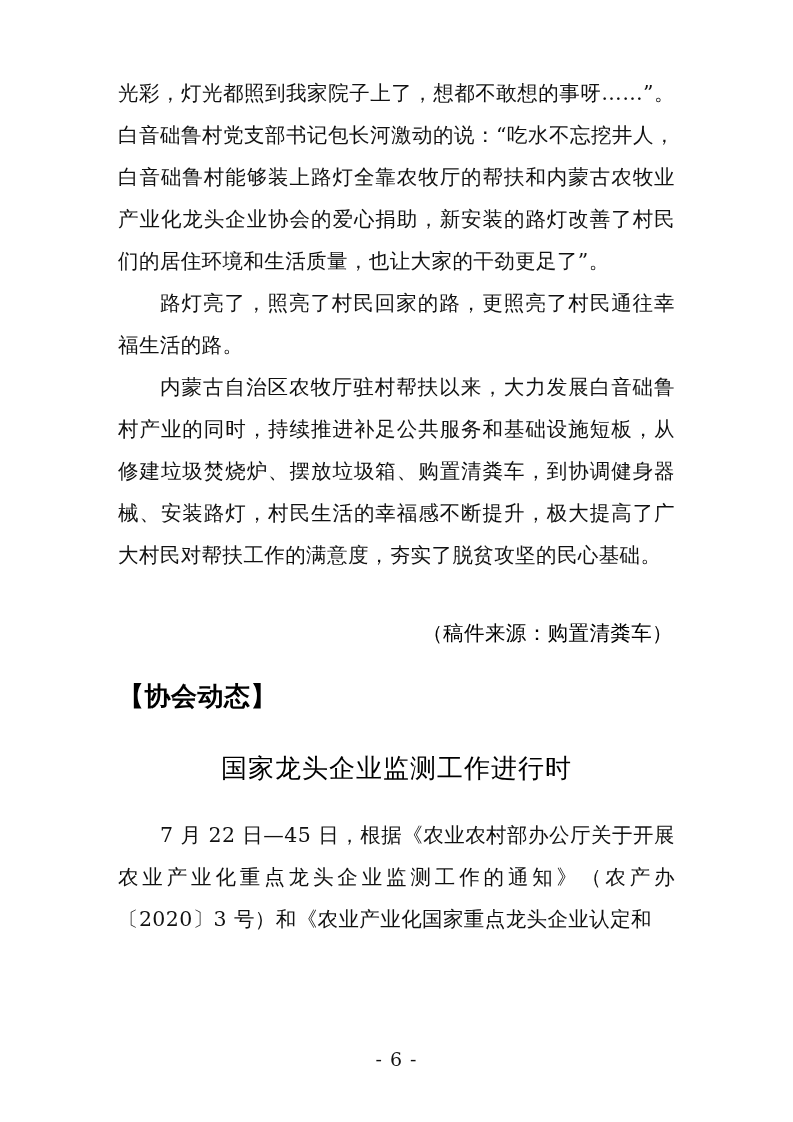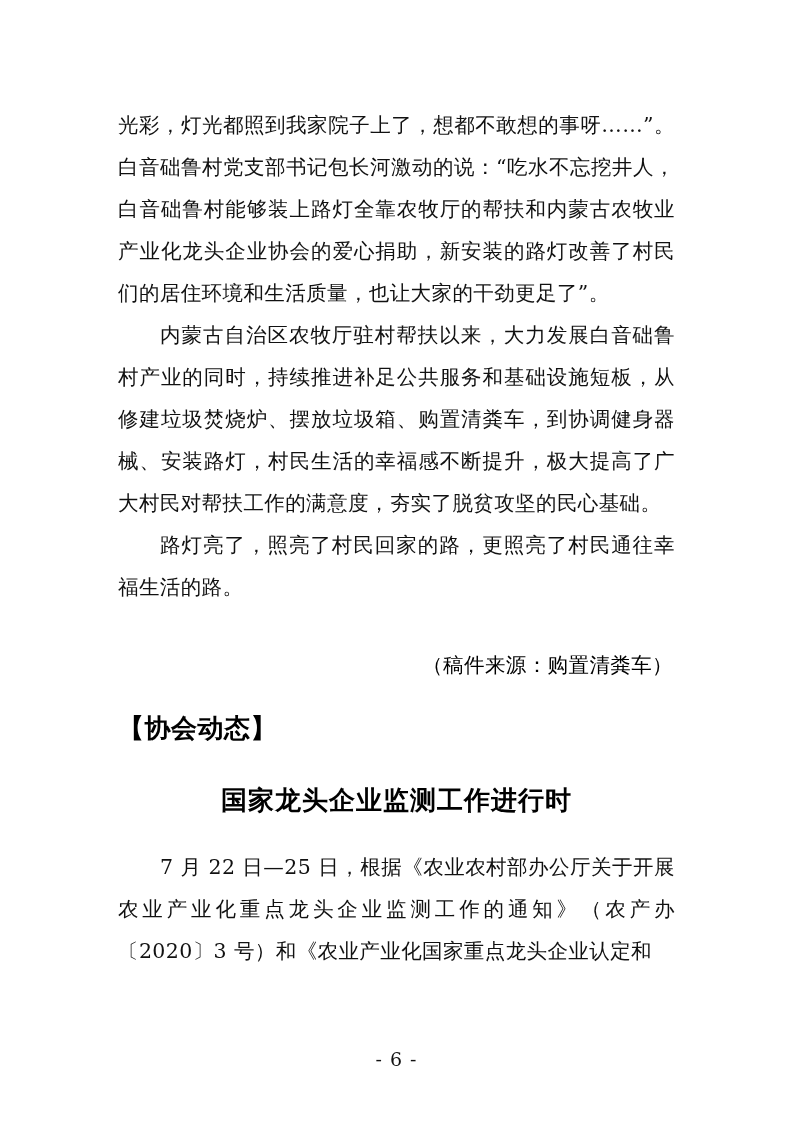--- a/index.html
+++ b/index.html
@@ -13,21 +13,21 @@
     font-family: "DejaVu Serif", "Liberation Serif", serif;
     color: #000000;
     position: relative;
     overflow: hidden;
   }
   .page {
     position: relative;
     width: 793px;
     height: 1122px;
     box-sizing: border-box;
-    padding: 104px 118px 0 118px;
+    padding: 72px 118px 0 118px;
   }
   .body-text {
     font-family: "DejaVu Serif", "Liberation Serif", serif;
     font-size: 20.5px;
     line-height: 42px;
     text-align: justify;
     text-justify: inter-ideograph;
     letter-spacing: 0.4px;
     color: #111;
   }
@@ -52,21 +52,21 @@
     font-weight: bold;
     font-size: 26px;
     line-height: 40px;
     letter-spacing: 0.5px;
   }
   .article-title {
     margin-top: 30px;
     margin-bottom: 24px;
     text-align: center;
     font-family: "DejaVu Sans", "Liberation Sans", sans-serif;
-    font-weight: bold;
+    font-weight: normal;
     font-size: 26px;
     line-height: 44px;
     letter-spacing: 1px;
   }
   .page-number {
     position: absolute;
     left: 0;
     right: 0;
     bottom: 52px;
     text-align: center;
@@ -76,28 +76,28 @@
     color: #111;
   }
 </style>
 </head>
 <body>
 
 <div class="page">
 
   <div class="body-text">
     <p class="para">光彩，灯光都照到我家院子上了，想都不敢想的事呀……”。白音础鲁村党支部书记包长河激动的说：“吃水不忘挖井人，白音础鲁村能够装上路灯全靠农牧厅的帮扶和内蒙古农牧业产业化龙头企业协会的爱心捐助，新安装的路灯改善了村民们的居住环境和生活质量，也让大家的干劲更足了”。</p>
+    <p class="para indent">路灯亮了，照亮了村民回家的路，更照亮了村民通往幸福生活的路。</p>
     <p class="para indent">内蒙古自治区农牧厅驻村帮扶以来，大力发展白音础鲁村产业的同时，持续推进补足公共服务和基础设施短板，从修建垃圾焚烧炉、摆放垃圾箱、购置清粪车，到协调健身器械、安装路灯，村民生活的幸福感不断提升，极大提高了广大村民对帮扶工作的满意度，夯实了脱贫攻坚的民心基础。</p>
-    <p class="para indent">路灯亮了，照亮了村民回家的路，更照亮了村民通往幸福生活的路。</p>
   </div>
 
   <div class="source-line">（稿件来源：购置清粪车）</div>
 
   <div class="section-tag">【协会动态】</div>
 
   <div class="article-title">国家龙头企业监测工作进行时</div>
 
   <div class="body-text">
-    <p class="para indent">7 月 22 日—25 日，根据《农业农村部办公厅关于开展农业产业化重点龙头企业监测工作的通知》（农产办〔2020〕3 号）和《农业产业化国家重点龙头企业认定和</p>
+    <p class="para indent">7 月 22 日—45 日，根据《农业农村部办公厅关于开展农业产业化重点龙头企业监测工作的通知》（农产办〔2020〕3 号）和《农业产业化国家重点龙头企业认定和</p>
   </div>
 
   <div class="page-number">- 6 -</div>
 </div>
 
 </body></html>

